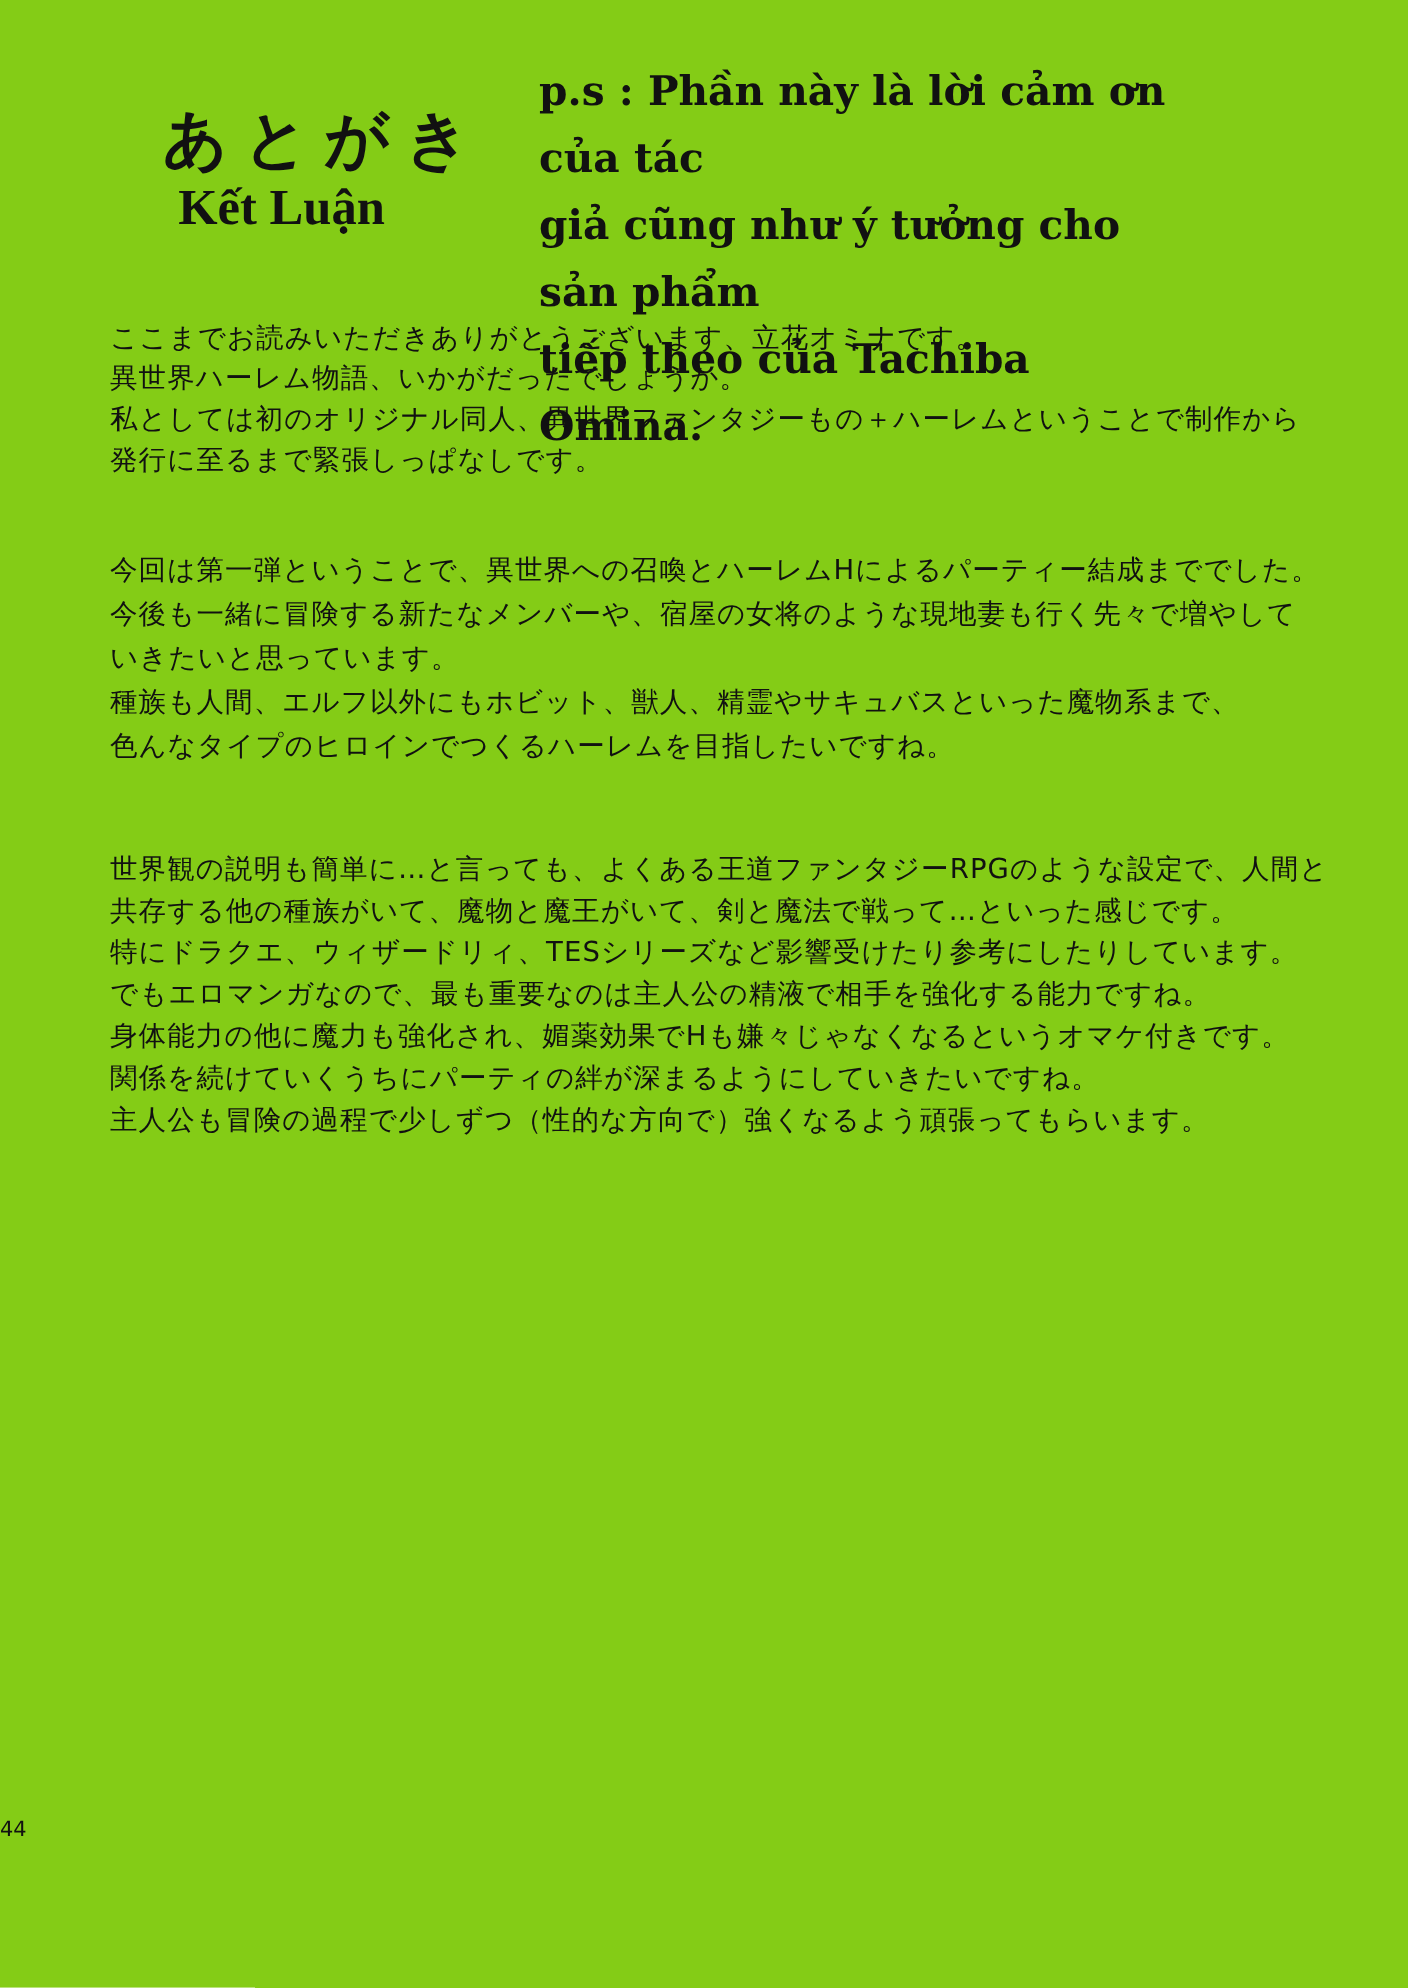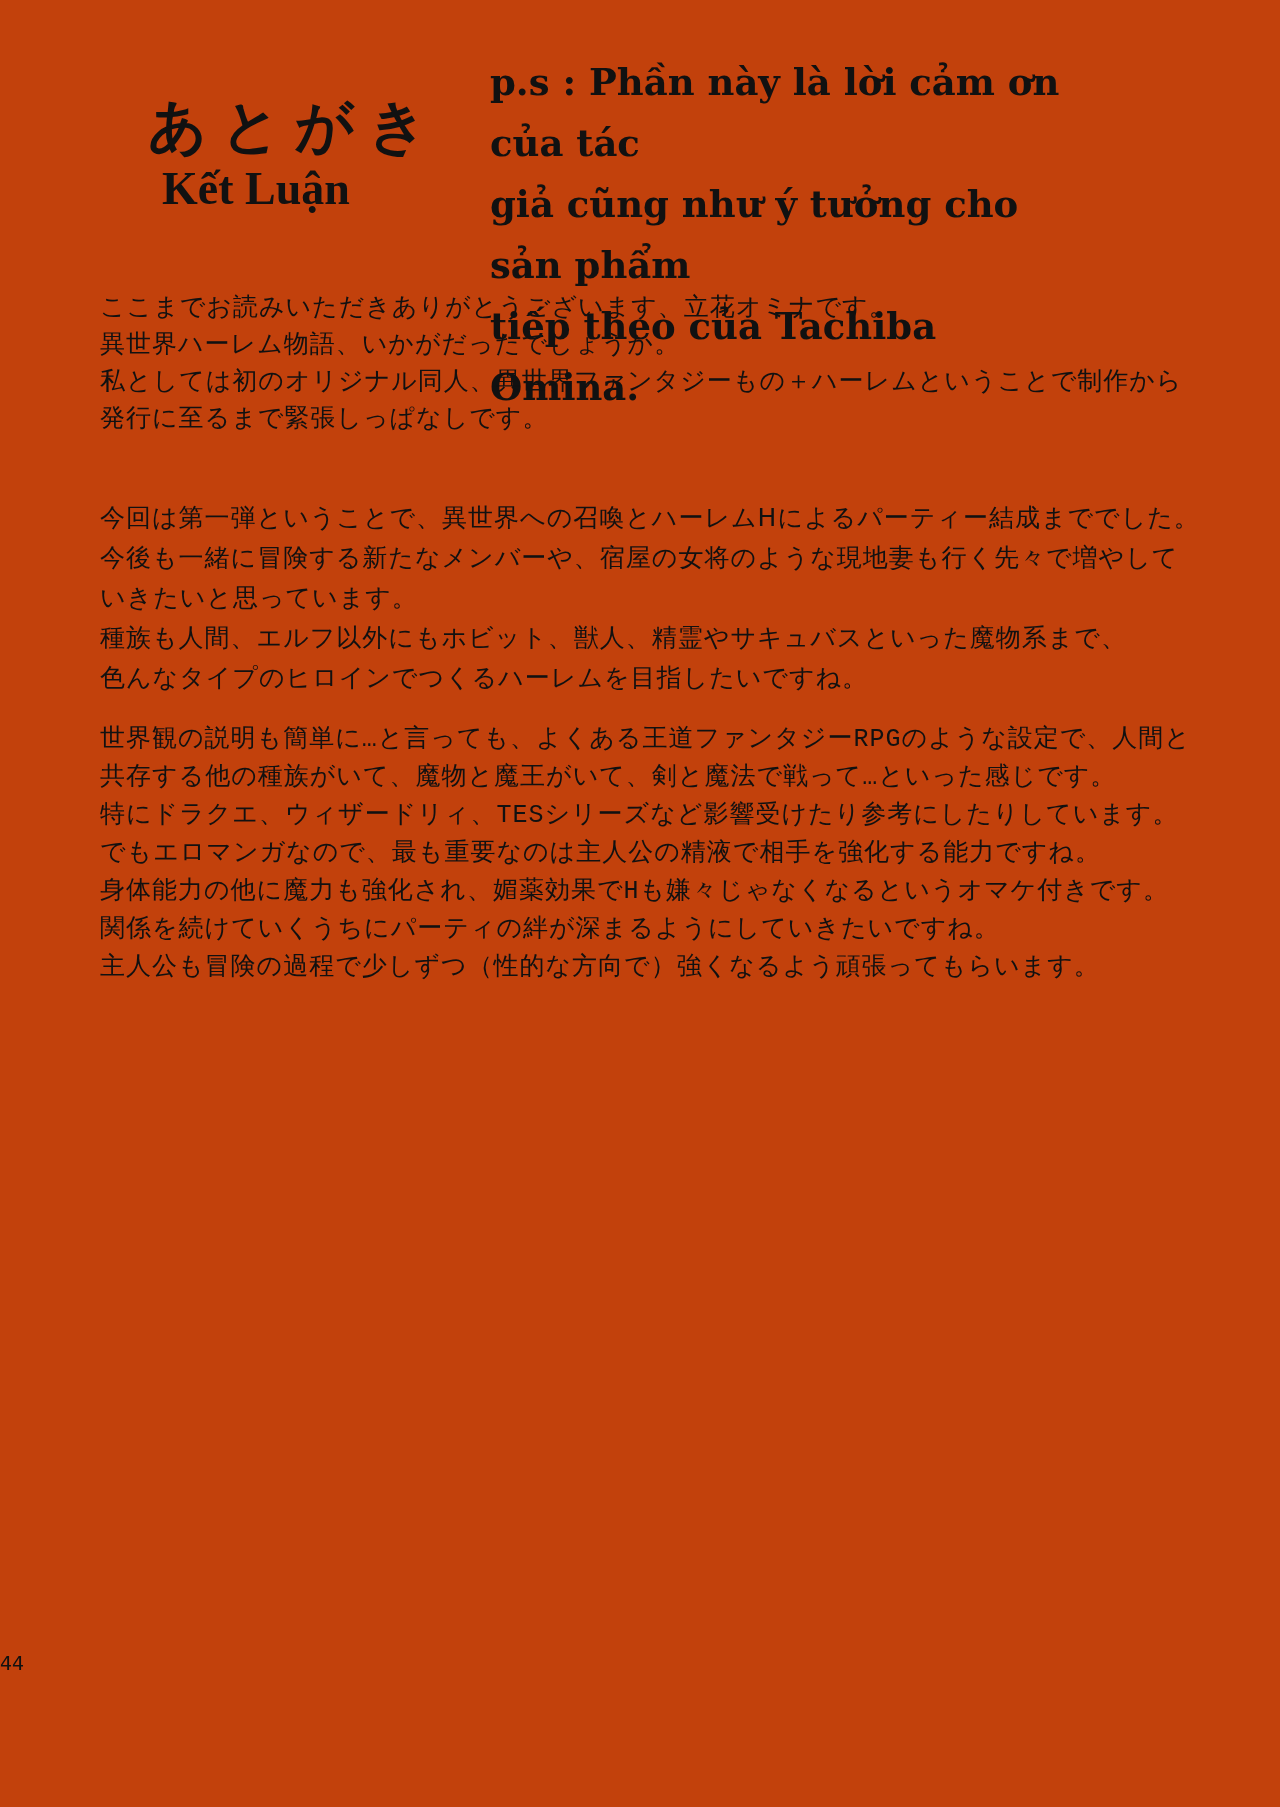--- a/index.html
+++ b/index.html
@@ -4,21 +4,21 @@
 <style>
   html, body {
     margin: 0;
     padding: 0;
     background: #ffffff;
   }
   .page {
     position: relative;
     width: 1280px;
     height: 1807px;
-    background: #c2410c;
+    background: #84cc16;
     color: #111111;
     font-family: "DejaVu Sans", "Liberation Sans", sans-serif;
     overflow: hidden;
   }
   .title-jp {
     position: absolute;
     left: 148px;
     top: 88px;
     font-size: 58px;
     font-weight: bold;
@@ -48,21 +48,21 @@
   .para {
     position: absolute;
     left: 100px;
     margin: 0;
     font-size: 25px;
     white-space: pre-line;
     letter-spacing: 1px;
   }
   .para-1 { top: 288px;  line-height: 37px; }
   .para-2 { top: 498px;  line-height: 40px; }
-  .para-3 { top: 721px;  line-height: 38px; font-family: Liberation Mono, monospace; }
+  .para-3 { top: 771px;  line-height: 38px; }
   .para-4 { top: 1058px; line-height: 34px; }
   .credit {
     position: absolute;
     left: 124px;
     top: 1443px;
     font-size: 27px;
     letter-spacing: 2px;
     white-space: nowrap;
   }
   .credit .sep { margin: 0 26px; }

